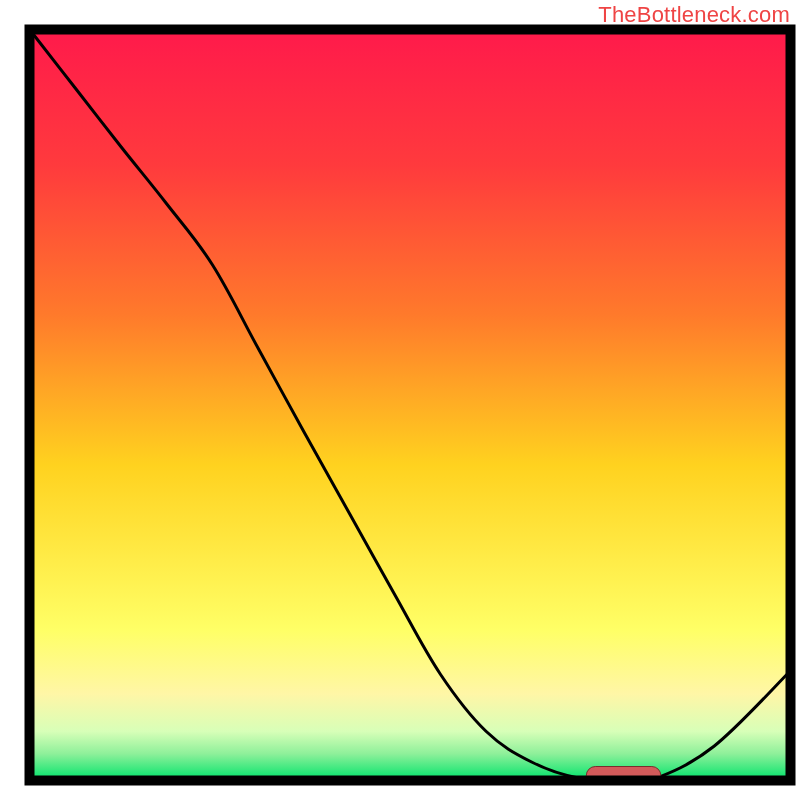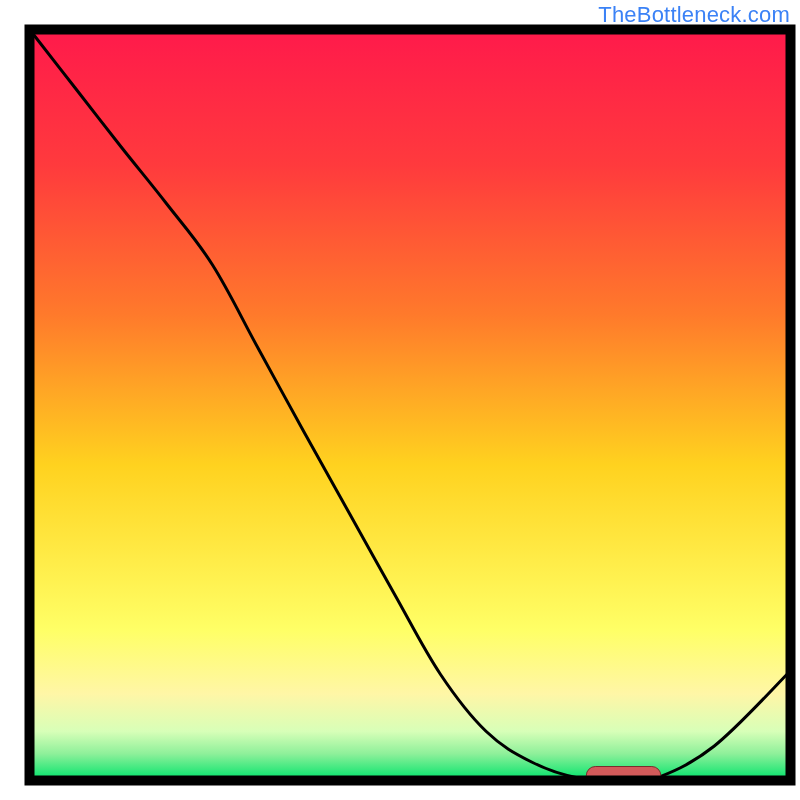--- a/index.html
+++ b/index.html
@@ -7,21 +7,21 @@
     padding: 0;
     width: 800px;
     height: 800px;
     background: #ffffff;
     font-family: Arial, Helvetica, sans-serif;
   }
   .attribution {
     position: absolute;
     top: 2px;
     right: 10px;
-    color: #3b82f6;
+    color: #ef4444;
     font-size: 22px;
     font-weight: 400;
     letter-spacing: 0.2px;
     margin-left: 20px;
   }
   .chart-wrap {
     position: absolute;
     left: 0;
     top: 0;
     width: 800px;

